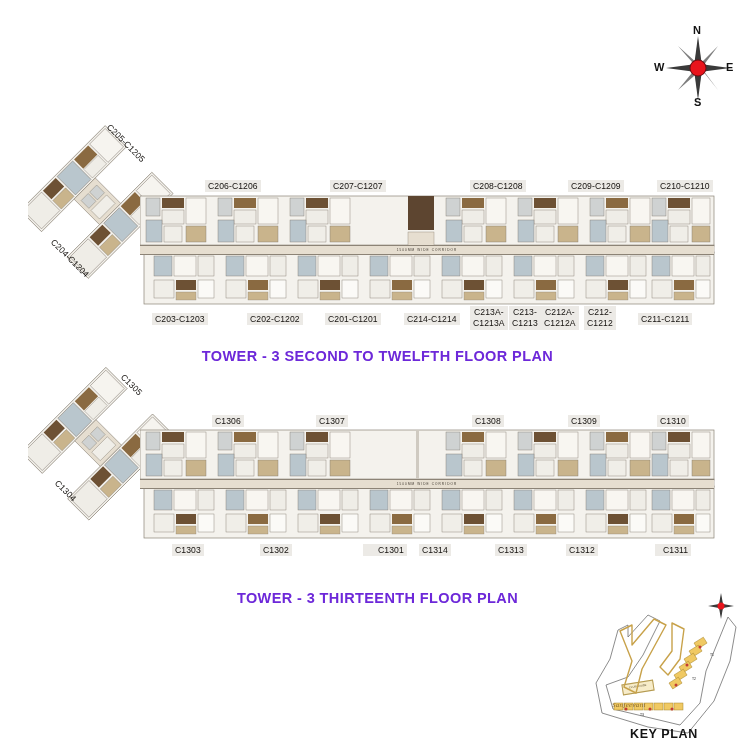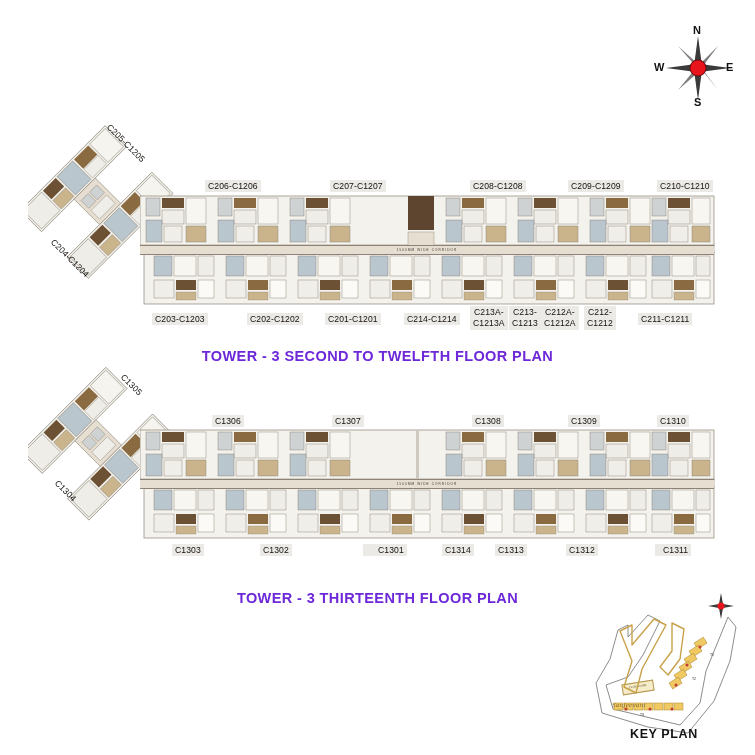--- a/index.html
+++ b/index.html
@@ -480,29 +480,29 @@
           <rect x="50" y="28" width="14" height="18" fill="#fbfaf7" stroke="#7d756a" stroke-width="0.4"></rect>
         </g>
       </g>
     </svg>
 
     <div class="corridor" style="left:140px;top:479px;width:574px;height:8px;">
       <div class="ctext">1500MM WIDE CORRIDOR</div>
     </div>
 
     <div class="ulabel" style="left:212px;top:415px;">C1306</div>
-    <div class="ulabel" style="left:332px;top:415px;">C1307</div>
+    <div class="ulabel" style="left:316px;top:415px;">C1307</div>
     <div class="ulabel" style="left:472px;top:415px;">C1308</div>
     <div class="ulabel" style="left:568px;top:415px;">C1309</div>
     <div class="ulabel" style="left:657px;top:415px;">C1310</div>
 
     <div class="ulabel" style="left:172px;top:544px;">C1303</div>
     <div class="ulabel" style="left:260px;top:544px;">C1302</div>
     <div class="ulabel" style="left:363px;top:544px;padding-left:15px;">C1301</div>
-    <div class="ulabel" style="left:442px;top:544px;text-align:right;">C1314</div>
+    <div class="ulabel" style="left:419px;top:544px;text-align:right;">C1314</div>
     <div class="ulabel" style="left:495px;top:544px;">C1313</div>
     <div class="ulabel" style="left:566px;top:544px;">C1312</div>
     <div class="ulabel" style="left:655px;top:544px;padding-left:8px;">C1311</div>
 
     <div class="plan-title" style="left:0;top:590px;width:755px;">TOWER - 3  THIRTEENTH  FLOOR PLAN</div>
   </div>
 
   <div class="keyplan" style="left:588px;top:585px;width:167px;height:170px;">
 
     <svg width="167" height="155" viewBox="0 0 167 155" style="position:absolute;left:0;top:0;">

